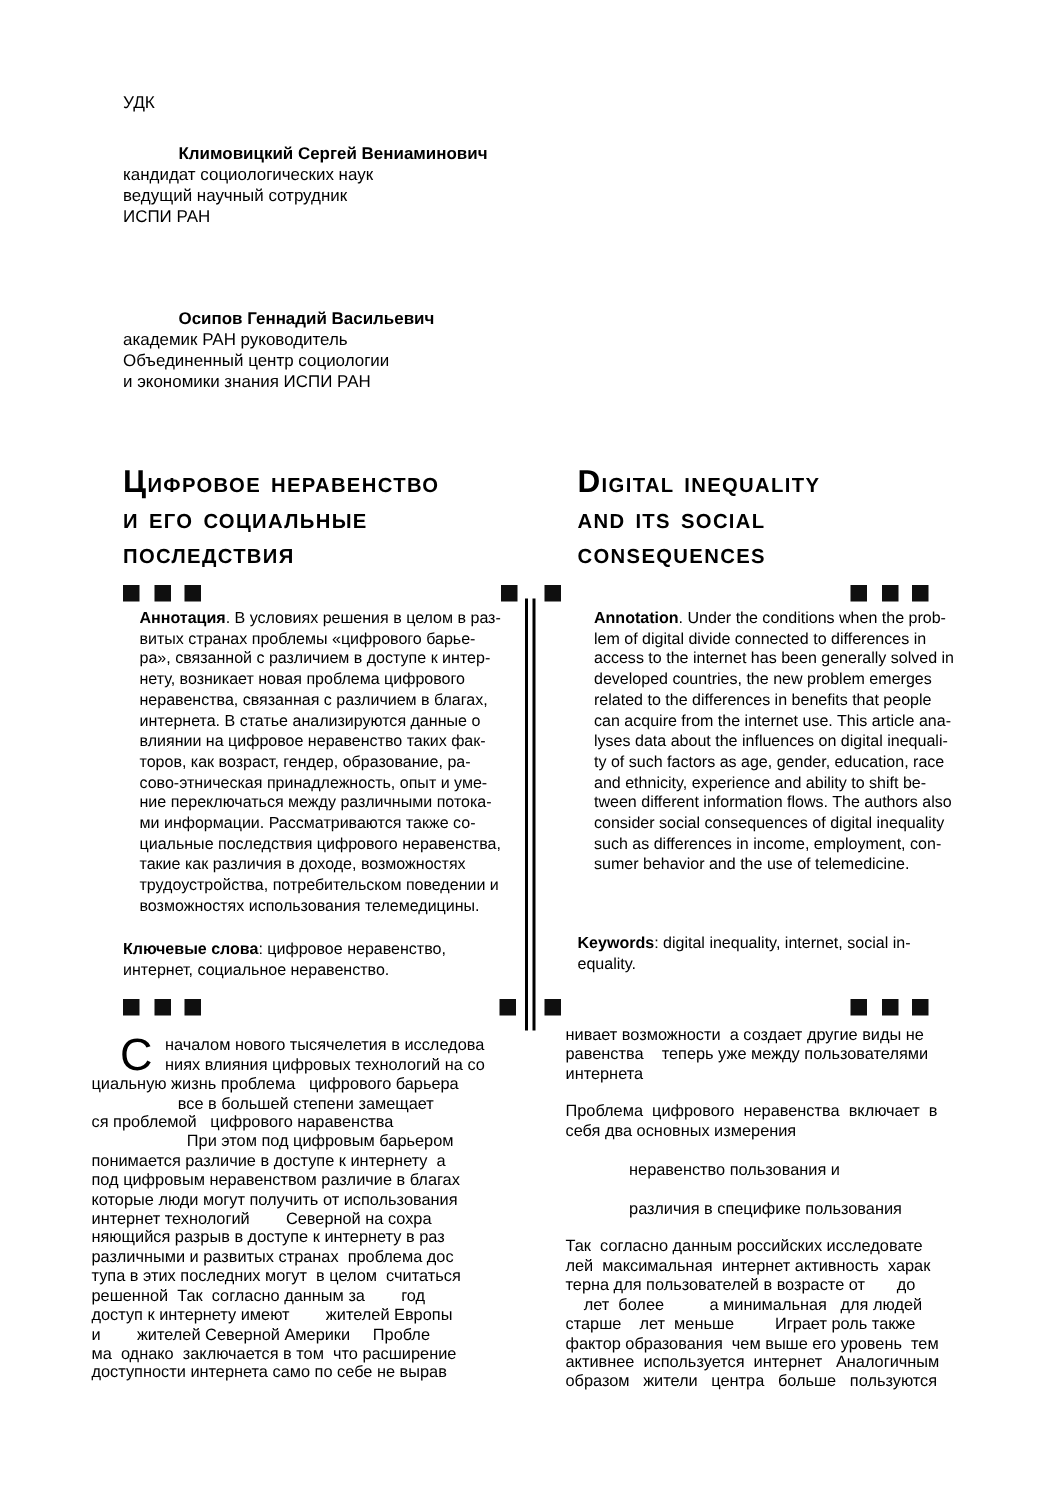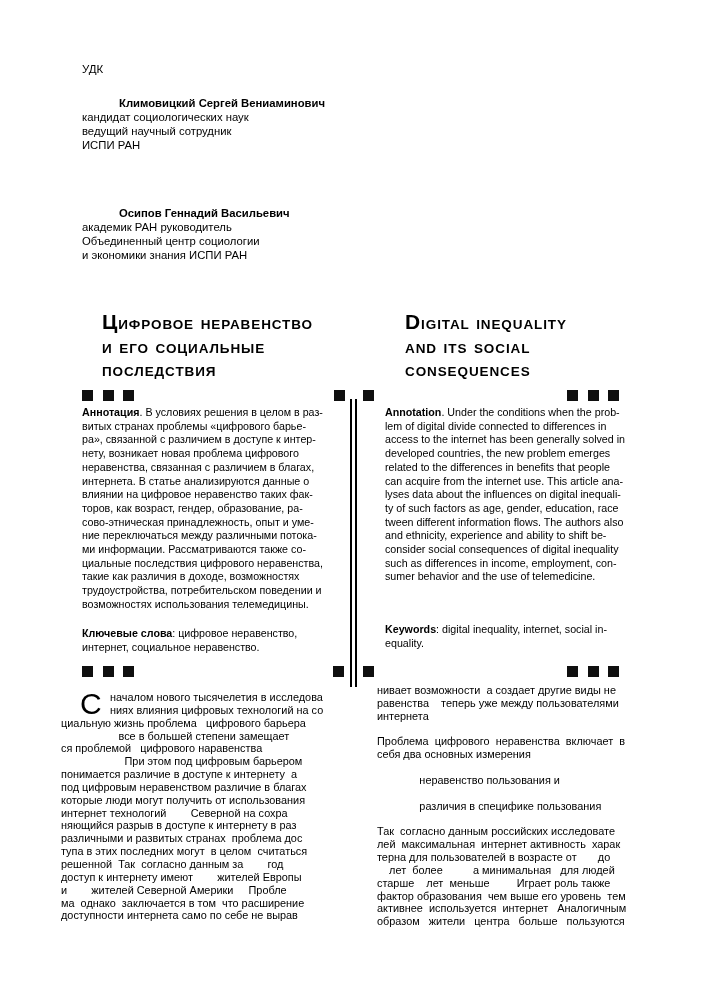--- a/index.html
+++ b/index.html
@@ -11,30 +11,30 @@
     border-radius:19px;
   }
   .abs { position:absolute; }
 
   .udk { left:82px; top:63px; font-size:11.5px; }
 
   .author { font-size:11.3px; line-height:14px; }
   .author-name { font-weight:bold;margin-left:37px; }
 
   .title { font-weight:bold; font-size:13.5px; line-height:23.5px;
-           letter-spacing:0.9px; word-spacing:2px;margin-left:20px; }
+           letter-spacing:0.9px; word-spacing:2px; }
   .t-init { font-size:21px; }
 
   .sq-row { display:flex; gap:9.5px; }
   .sq { display:inline-block; width:11px; height:11px; background:#0f0f0f; }
 
   .divider { left:350px; top:399px; width:7px; height:288px;
              border-left:2.2px solid #000; border-right:2.2px solid #000; }
 
-  .ann { font-size:10.7px; line-height:13.7px; }
+  .ann { font-size:10.7px; line-height:13.7px;margin-left:11px; }
   .ann .tl { white-space:pre; }
   .ann b { font-weight:bold; }
 
   .kw { font-size:10.7px; line-height:13.7px; }
   .kw .tl { white-space:pre; }
 
   .body-col { font-size:10.9px; line-height:12.85px; }
   .body-col .tl { white-space:pre; min-height:12.85px; }
   .indent-cap { padding-left:49px; }
   .dropcap { position:absolute; left:19px; top:0px; font-size:30px; line-height:26px; }
@@ -111,22 +111,22 @@
 
   <div class="abs ann" style="left:385px; top:406px; width:240px">
     <div class="tl"><b>Annotation</b><span>. Under the conditions when the prob-</span></div>
   <div class="tl">lem of digital divide connected to differences in</div>
       <div class="tl">access to the internet has been generally solved in</div>
       <div class="tl">developed countries, the new problem emerges</div>
       <div class="tl">related to the differences in benefits that people</div>
       <div class="tl">can acquire from the internet use. This article ana-</div>
       <div class="tl">lyses data about the influences on digital inequali-</div>
       <div class="tl">ty of such factors as age, gender, education, race</div>
+      <div class="tl">and ethnicity, experience and ability to shift be-</div>
       <div class="tl">tween different information flows. The authors also</div>
-      <div class="tl">and ethnicity, experience and ability to shift be-</div>
       <div class="tl">consider social consequences of digital inequality</div>
       <div class="tl">such as differences in income, employment, con-</div>
       <div class="tl">sumer behavior and the use of telemedicine.</div>
     </div>
 
   <div class="abs kw" style="left:82px; top:627px">
     <div class="tl"><b>Ключевые слова</b><span>: цифровое неравенство,</span></div>
     <div class="tl">интернет, социальное неравенство.</div>
   </div>
 

